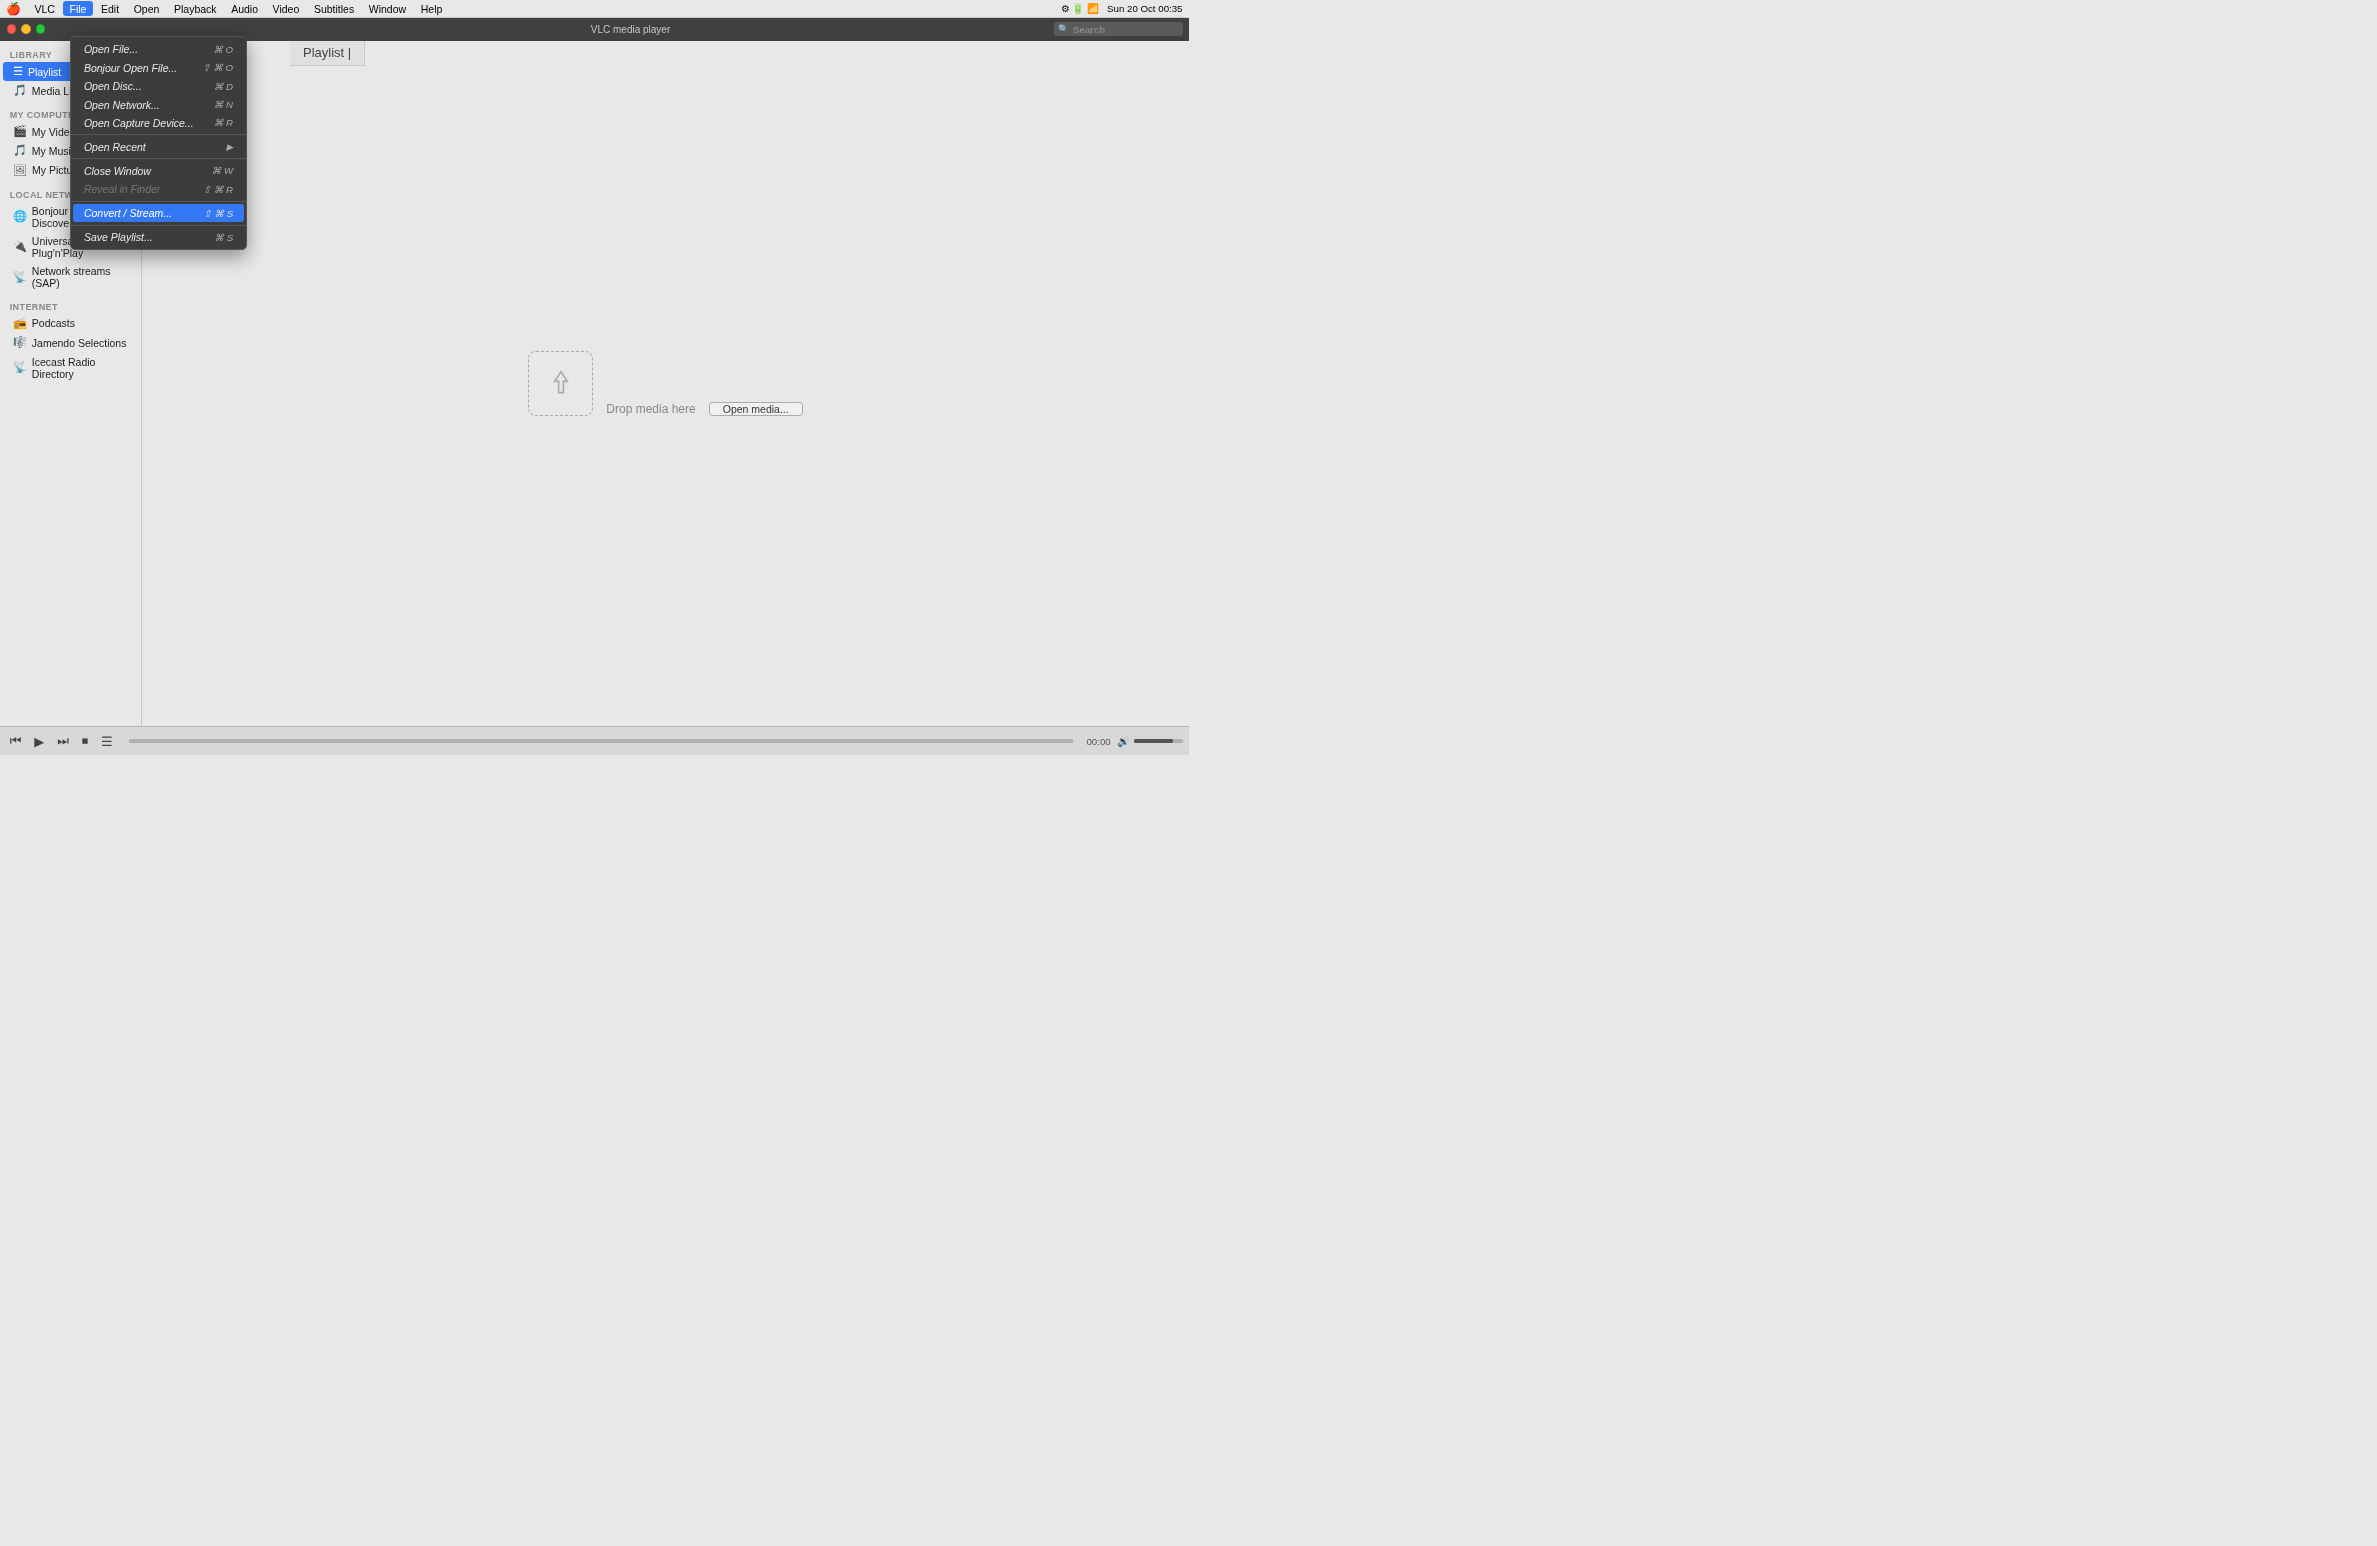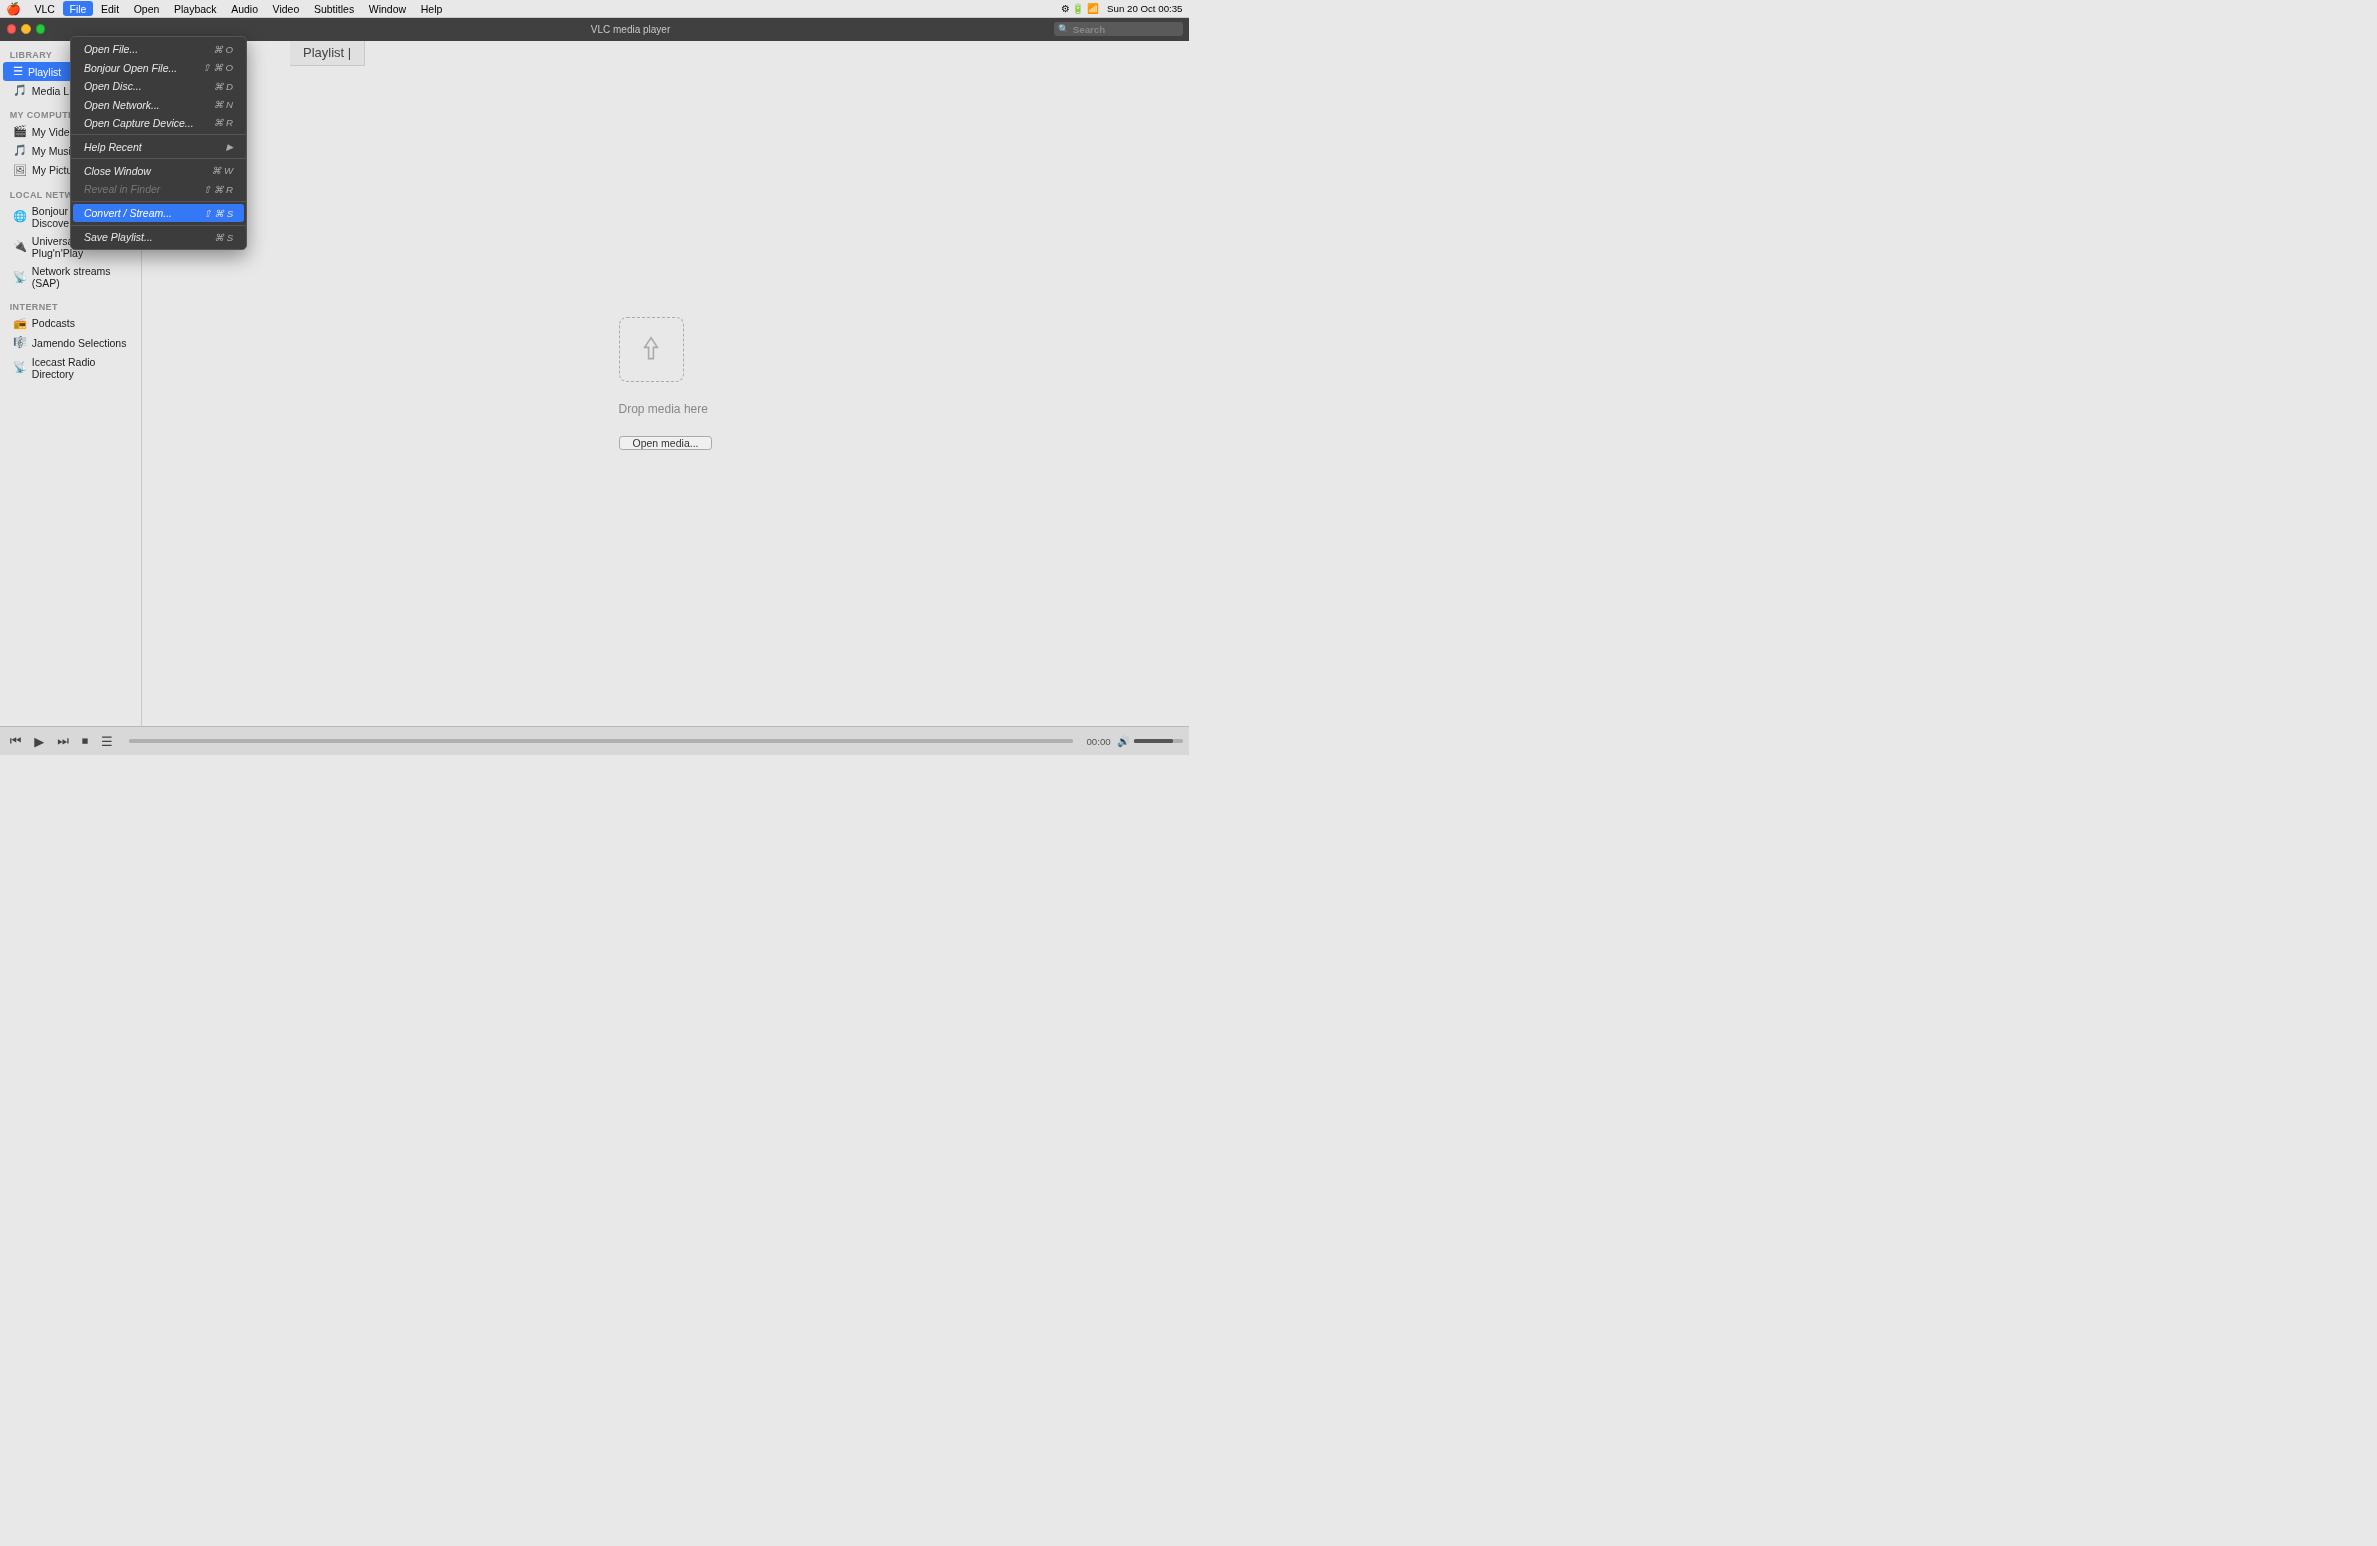--- a/index.html
+++ b/index.html
@@ -164,23 +164,22 @@
       flex: 1;
       background: #e8e8e8;
       display: flex;
       align-items: center;
       justify-content: center;
       position: relative;
     }
 
     .drop-zone {
       display: flex;
-      flex-direction: column;
-      align-items: flex-start;
-      gap: 20px;
+      align-items: flex-end;
+      gap: 13px;
     }
     .drop-icon-box {
       width: 65px;
       height: 65px;
       border: 1.6px dashed #aaa;
       border-radius: 8px;
       display: flex;
       align-items: center;
       justify-content: center;
     }
@@ -461,21 +460,21 @@
       <span class="file-menu-shortcut">⌘ N</span>
     </div>
     <div class="file-menu-item">
       <span>Open Capture Device...</span>
       <span class="file-menu-shortcut">⌘ R</span>
     </div>
 
     <div class="menu-separator"></div>
 
     <div class="file-menu-item">
-      <span>Help Recent</span>
+      <span>Open Recent</span>
       <span class="submenu-arrow">▶</span>
     </div>
 
     <div class="menu-separator"></div>
 
     <div class="file-menu-item">
       <span>Close Window</span>
       <span class="file-menu-shortcut">⌘ W</span>
     </div>
     <div class="file-menu-item disabled">

